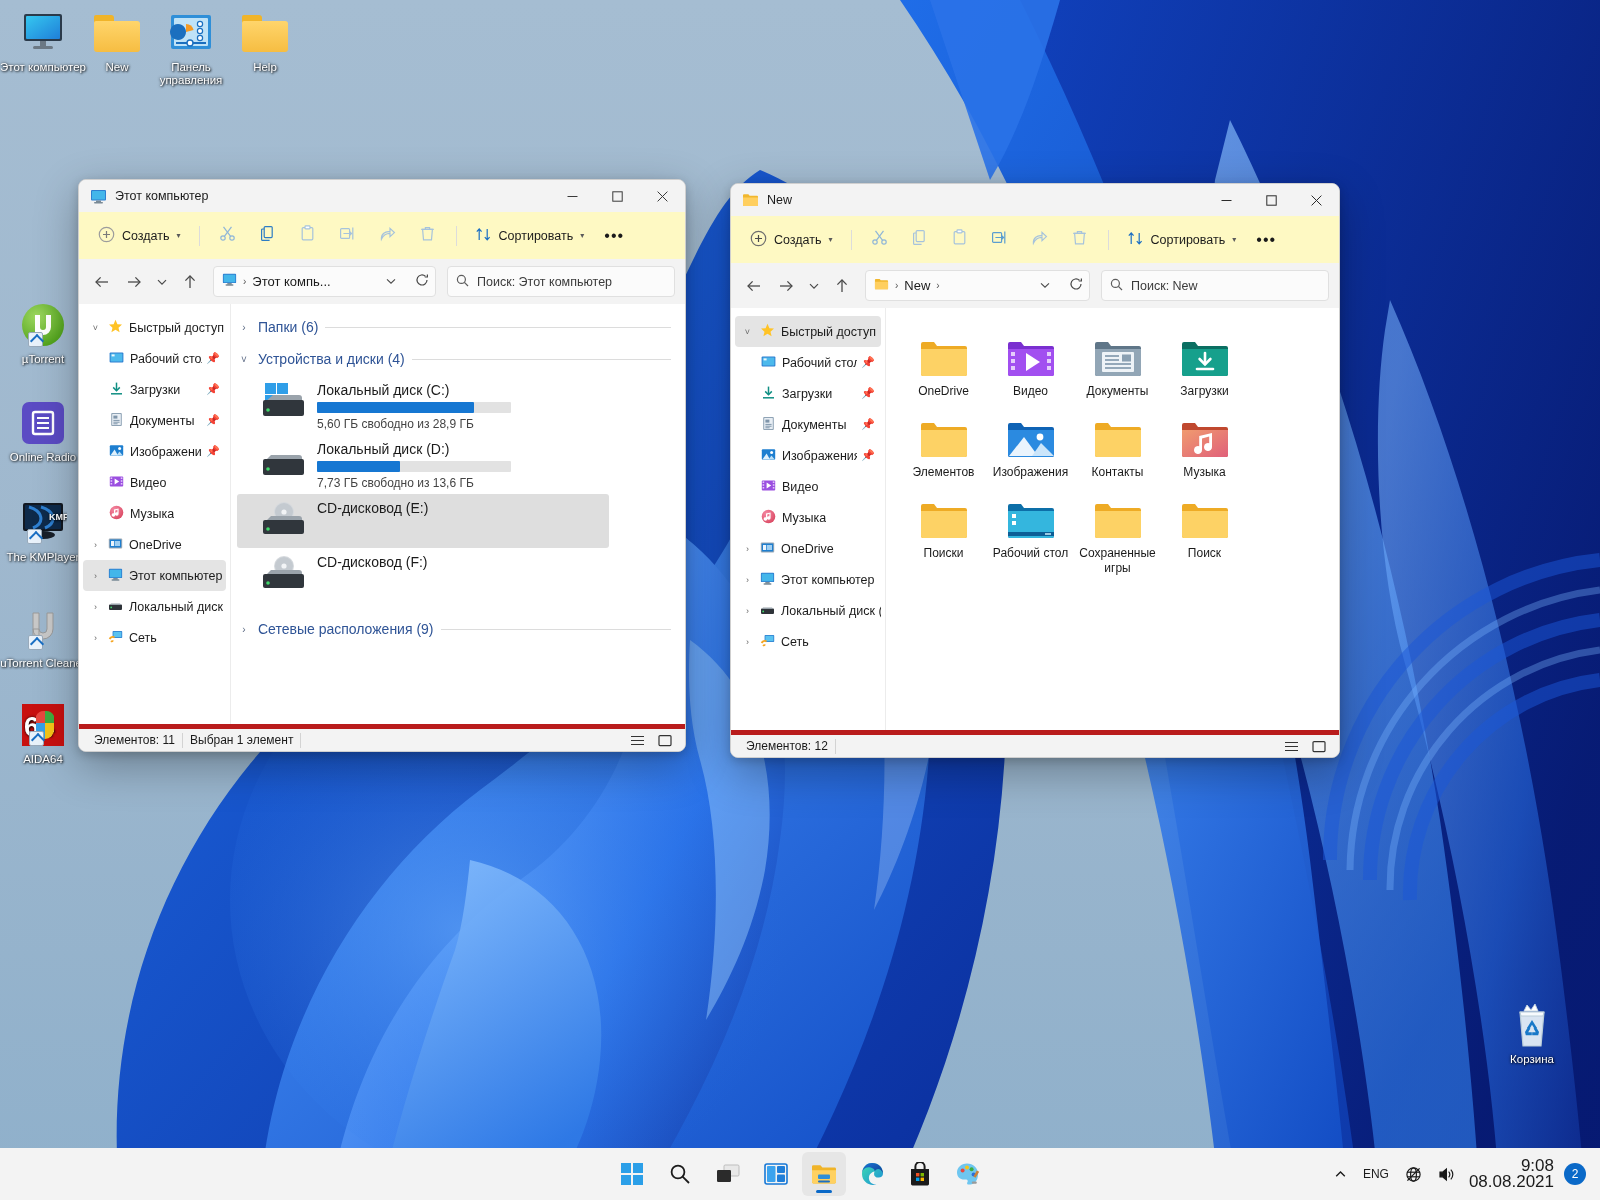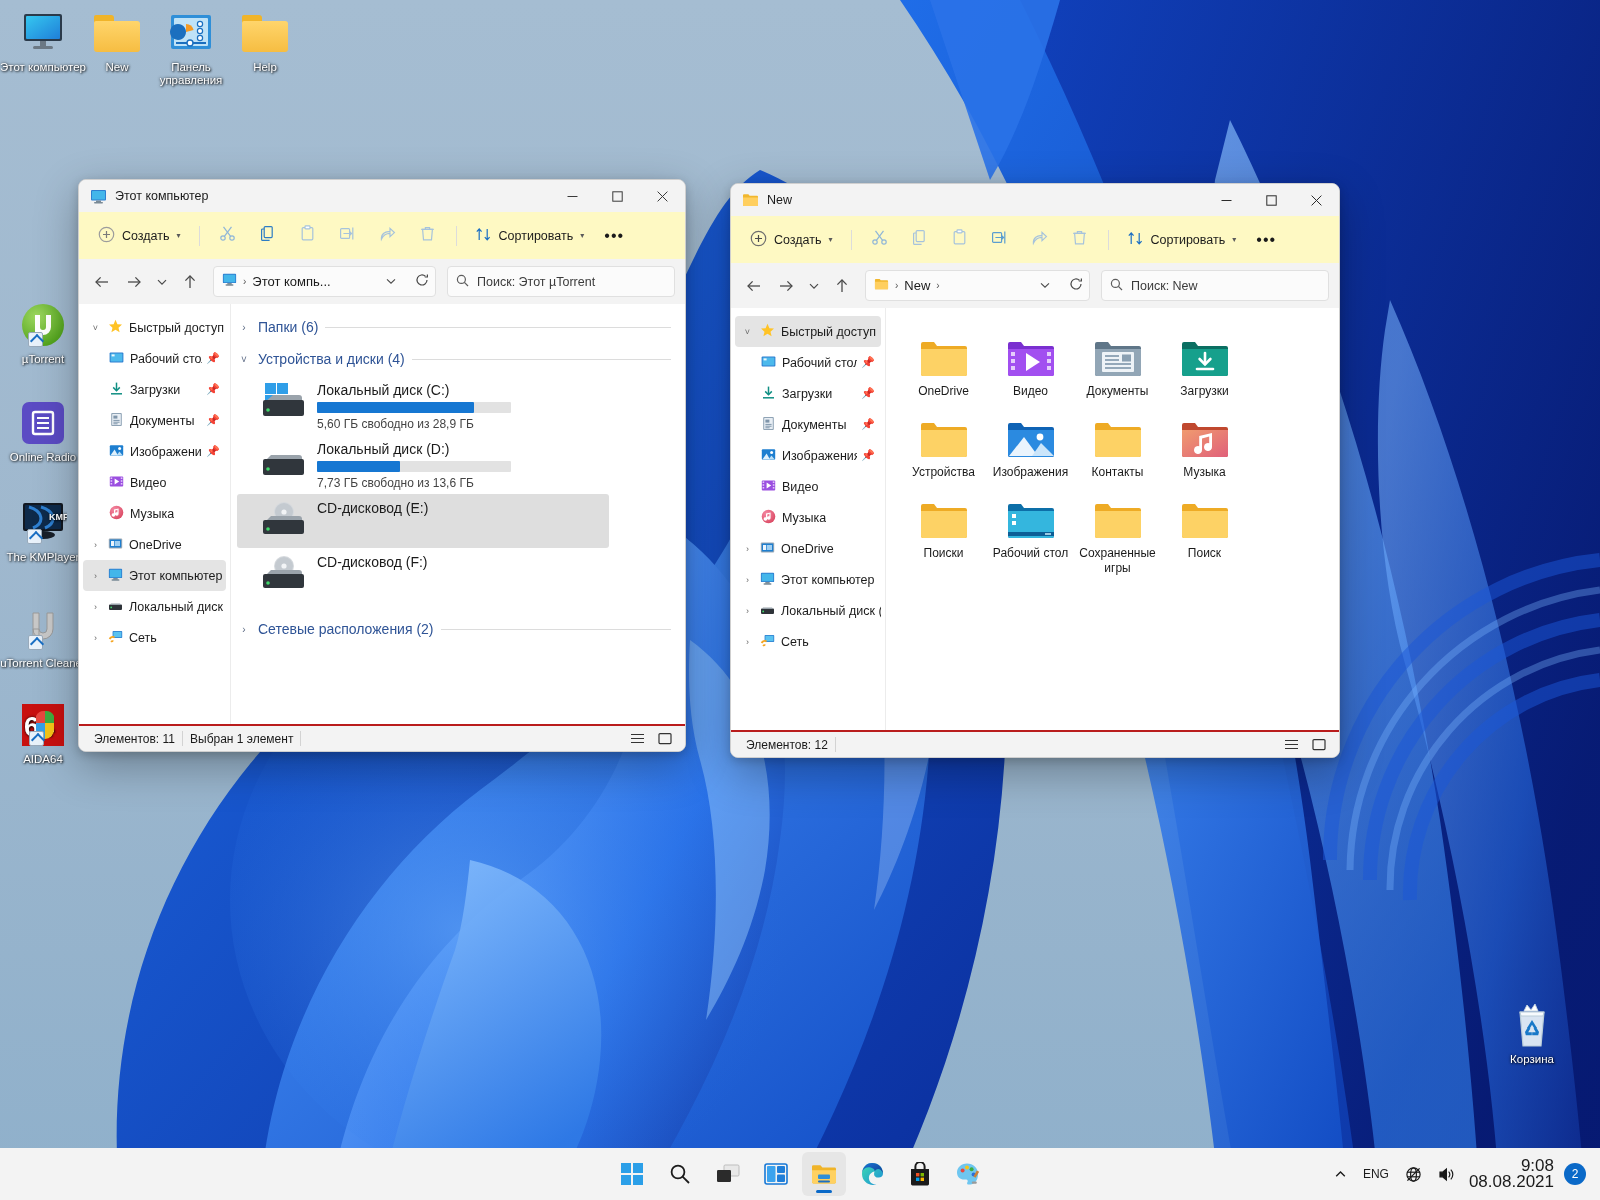--- a/index.html
+++ b/index.html
@@ -125,21 +125,21 @@
 
   .drive-row { display: flex; align-items: flex-start; gap: 10px; padding: 4px 6px 4px 24px; border-radius: 3px; margin: 0 6px; }
   .drive-row.sel { background: #dedede; }
   .drive-meta { padding-top: 2px; }
   .drive-name { font-size: 14px; color: #1b1b1b; }
   .bar-outer { width: 194px; height: 11px; background: #e2e2e2; border-radius: 1px; margin-top: 4px; }
   .bar-inner { height: 11px; background: #1677d2; border-radius: 1px; }
   .drive-free { font-size: 12px; color: #444; margin-top: 4px; }
 
   .statusbar {
-    height: 27px; flex: 0 0 auto; background: #f3f3f3; border-top: 2px solid #b91c1c;
+    height: 27px; flex: 0 0 auto; background: #f3f3f3; border-top: 5px solid #b91c1c;
     display: flex; align-items: center; padding: 0 8px; gap: 0;
   }
   .sb-txt { font-size: 12px; color: #1b1b1b; padding: 0 7px; }
   .sb-div { width: 1px; height: 15px; background: #d3d3d3; }
   .sb-views { margin-left: auto; display: flex; gap: 4px; align-items: center; }
   .sb-view { width: 24px; height: 21px; display: flex; align-items: center; justify-content: center; border-radius: 3px; }
 
   
   .fgrid { display: flex; flex-wrap: wrap; padding: 14px 8px 0 14px; align-content: flex-start; }
   .fcell { width: 87px; padding: 6px 2px 4px; text-align: center; border-radius: 4px; }
@@ -553,21 +553,21 @@
       </span>
     </div>
 
     <div class="searchbox">
       <span>
         <svg width="13" height="13" viewBox="0 0 13 13" fill="none" stroke="#5d5d5d" stroke-width="1.2">
             <circle cx="5.4" cy="5.4" r="4"></circle>
             <line x1="8.4" y1="8.4" x2="12" y2="12"></line>
           </svg>
       </span>
-      <span class="ph">Поиск: Этот µTorrent</span>
+      <span class="ph">Поиск: Этот компьютер</span>
     </div>
   </div>
 
   <div class="win-body">
     <div class="navpane" style="width:152px;">
 
       <div id="np1">
           <div class="np-row">
             <span class="np-exp">˅</span>
             <span class="np-ico"><svg width="15" height="15" viewBox="0 0 15 15">
@@ -755,21 +755,21 @@
                 <circle cx="7" cy="29" r="1.8" fill="#3fd86a"></circle>
               </svg></span>
             <div class="drive-meta">
               <div class="drive-name">CD-дисковод (F:)</div>
             </div>
           </div>
         </div>
 
       <div class="grouphdr" style="margin-top:14px;">
         <span class="gx">›</span>
-        <span class="gt">Сетевые расположения (2)</span>
+        <span class="gt">Сетевые расположения (9)</span>
         <span class="gl"></span>
       </div>
     </div>
   </div>
 
   <div class="statusbar">
     <span class="sb-txt">Элементов: 11</span>
     <span class="sb-div"></span>
     <span class="sb-txt">Выбран 1 элемент</span>
     <span class="sb-div"></span>
@@ -1143,21 +1143,21 @@
             </div>
             <div class="flbl">Загрузки</div>
           </div>
           <div class="fcell">
             <div class="fico">
               <svg width="48" height="40" viewBox="0 0 48 40">
                 <path d="M1,6 a2,2 0 0,1 2,-2 h11 l3,4 h28 a2,2 0 0,1 2,2 V36 a2,2 0 0,1 -2,2 H3 a2,2 0 0,1 -2,-2 Z" fill="#eeab25"></path>
                 <path d="M1,11 h46 V36 a2,2 0 0,1 -2,2 H3 a2,2 0 0,1 -2,-2 Z" fill="#fdd265"></path>
               </svg>
             </div>
-            <div class="flbl">Устройства</div>
+            <div class="flbl">Элементов</div>
           </div>
           <div class="fcell">
             <div class="fico">
               <svg width="48" height="40" viewBox="0 0 48 40">
                 <path d="M1,6 a2,2 0 0,1 2,-2 h11 l3,4 h28 a2,2 0 0,1 2,2 V36 a2,2 0 0,1 -2,2 H3 a2,2 0 0,1 -2,-2 Z" fill="#0f63b5"></path>
                 <path d="M1,11 h46 V36 a2,2 0 0,1 -2,2 H3 a2,2 0 0,1 -2,-2 Z" fill="#2b8ae0"></path>
                 <circle cx="33" cy="18" r="3.4" fill="#fff"></circle>
                 <path d="M2,37 L17,18 L31,37 Z" fill="#eaf4fd"></path>
                 <path d="M25,37 L34,24 L47,37 Z" fill="#cbe5fa"></path>
               </svg>

